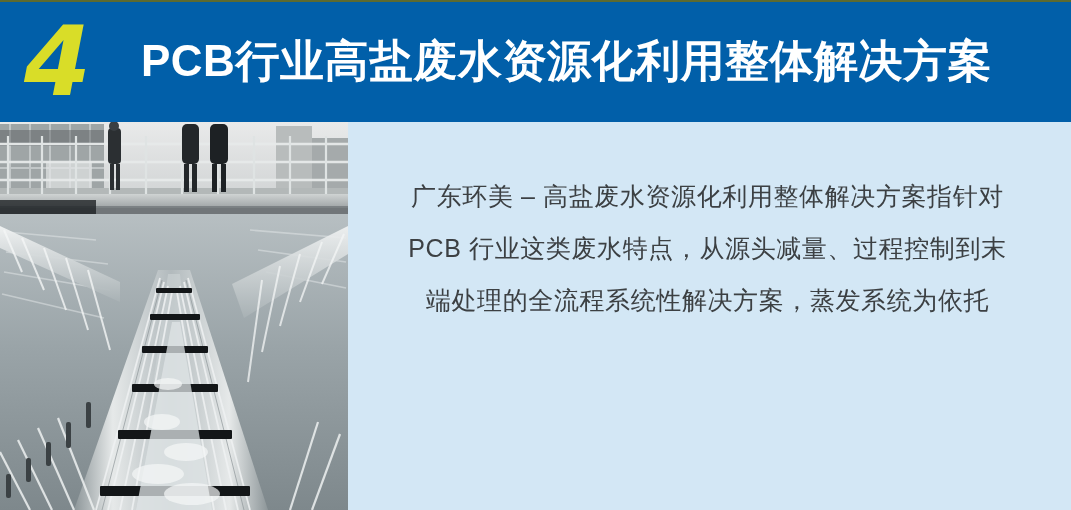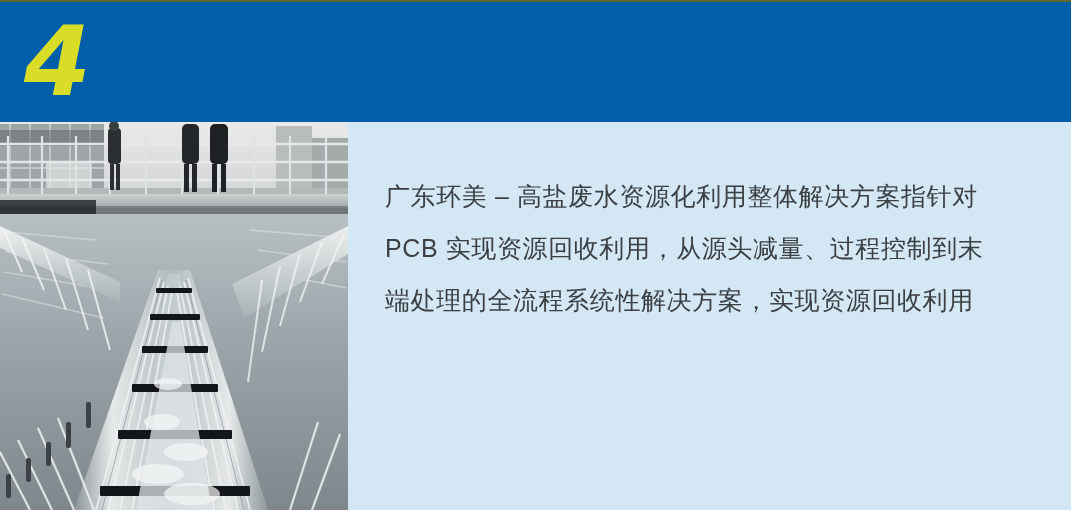--- a/index.html
+++ b/index.html
@@ -86,20 +86,21 @@
   }
   
   .text-panel {
     position: absolute;
     left: 348px;
     top: 122px;
     width: 723px;
     height: 388px;
     background: #d3e7f5;
     z-index: 2;
+    text-align: center;
   }
   .body-copy {
     position: absolute;
     left: 37px;
     top: 48px;
     width: 645px;
   }
   .body-line {
     color: #3c4043;
     font-size: 25px;
@@ -110,20 +111,21 @@
 </style>
 </head>
 <body>
 
 <div id="slide">
 
   <div class="top-hairline"></div>
 
   <div class="header-bar">
     <div class="section-number">4</div>
+    <div class="header-title">PCB行业高盐废水资源化利用整体解决方案</div>
   </div>
 
   <div class="photo">
     <svg viewBox="0 0 348 388" preserveAspectRatio="none">
       <defs>
         <linearGradient id="skyG" x1="0" y1="0" x2="0" y2="1">
           <stop offset="0" stop-color="#e9eaea"></stop>
           <stop offset="1" stop-color="#cfd2d3"></stop>
         </linearGradient>
         <linearGradient id="waterG" x1="0" y1="0" x2="0" y2="1">
@@ -294,18 +296,18 @@
         <rect x="86" y="280" width="5" height="26" rx="2"></rect>
       </g>
 
       <rect x="0" y="0" width="348" height="388" fill="none"></rect>
     </svg>
   </div>
 
   <div class="text-panel">
     <div class="body-copy">
       <div class="body-line">广东环美 – 高盐废水资源化利用整体解决方案指针对</div>
-      <div class="body-line">PCB 实现资源回收利用，从源头减量、过程控制到末</div>
-      <div class="body-line">端处理的全流程系统性解决方案，实现资源回收利用</div>
+      <div class="body-line">PCB 行业这类废水特点，从源头减量、过程控制到末</div>
+      <div class="body-line">端处理的全流程系统性解决方案，蒸发系统为依托</div>
     </div>
   </div>
 
 </div>
 
 </body></html>

